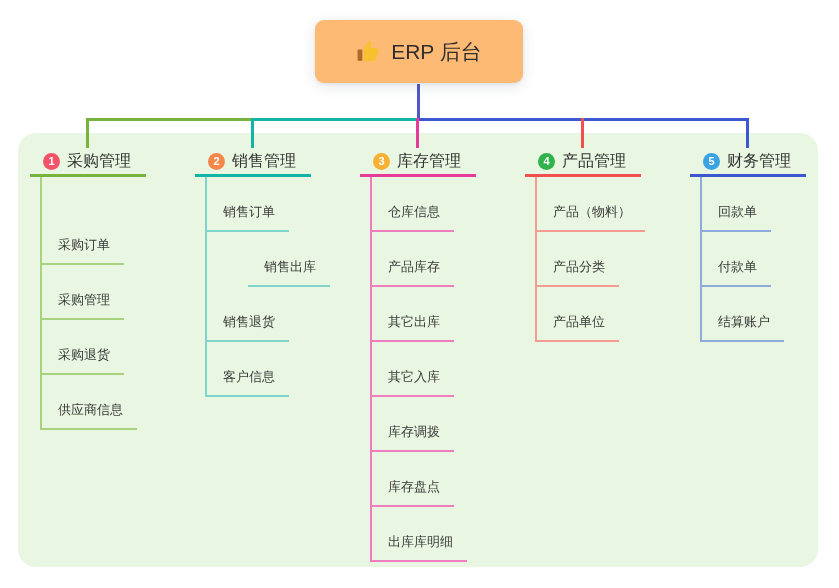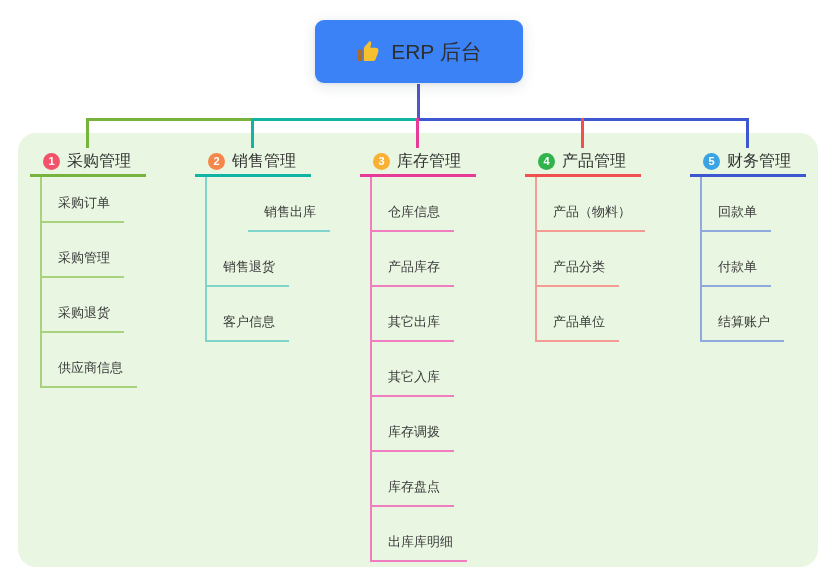--- a/index.html
+++ b/index.html
@@ -8,21 +8,21 @@
     font-family:"Liberation Sans","DejaVu Sans",sans-serif;
     position:relative;overflow:hidden;
   }
   #canvas{position:absolute;inset:0;}
   .panel{
     position:absolute;left:18px;top:133px;width:800px;height:434px;
     border-radius:18px;
   }
   .root-node{
     position:absolute;left:315px;top:20px;width:208px;height:63px;
-    background:#3b82f6;border-radius:9px;
+    background:#fdba74;border-radius:9px;
     box-shadow:0 3px 14px rgba(60,70,90,.14),0 1px 3px rgba(60,70,90,.08);
     display:flex;align-items:center;justify-content:center;gap:10px;
     font-size:21px;color:#2e2e2e;z-index:3;
   }
   .thumb-icon{display:flex;align-items:center;}
   .hline,.vline{position:absolute;z-index:1;}
   .branch-header{
     position:absolute;height:29px;box-sizing:border-box;
     display:flex;align-items:center;gap:7px;padding-left:13px;
     font-size:16px;color:#333;white-space:nowrap;z-index:2;
@@ -65,38 +65,41 @@
       <div class="vline" style="left: 416px; top: 118px; width: 3px; height: 30px; background: rgb(232, 58, 152);"></div>
       <div class="vline" style="left: 581px; top: 118px; width: 3px; height: 30px; background: rgb(240, 80, 78);"></div>
       <div class="vline" style="left: 746px; top: 118px; width: 3px; height: 30px; background: rgb(61, 87, 208);"></div>
     </div>
   <div id="branches">
       <div class="branch-header" style="left: 30px; top: 148px; width: 116px; border-bottom: 3px solid rgb(119, 180, 62);">
         <span class="badge" style="background: rgb(243, 83, 106);">1</span>
         <span>采购管理</span>
       </div>
       <div class="children" style="left: 40px; top: 177px; border-left: 2px solid rgb(169, 210, 127);">
-        <div class="child-row" style="height: 46px;">
+        <div class="child-row" style="height: 46px; margin-top: 42px;">
           <div class="child-node" style="border-bottom-color: rgb(169, 210, 127);">采购订单</div>
         </div>
         <div class="child-row" style="height: 55px;">
           <div class="child-node" style="border-bottom-color: rgb(169, 210, 127);">采购管理</div>
         </div>
         <div class="child-row" style="height: 55px;">
           <div class="child-node" style="border-bottom-color: rgb(169, 210, 127);">采购退货</div>
         </div>
         <div class="child-row" style="height: 55px;">
           <div class="child-node" style="border-bottom-color: rgb(169, 210, 127);">供应商信息</div>
         </div>
       </div>
       <div class="branch-header" style="left: 195px; top: 148px; width: 116px; border-bottom: 3px solid rgb(18, 180, 166);">
         <span class="badge" style="background: rgb(246, 135, 75);">2</span>
         <span>销售管理</span>
       </div>
       <div class="children" style="left: 205px; top: 177px; border-left: 2px solid rgb(127, 213, 203);">
+        <div class="child-row" style="height: 55px;">
+          <div class="child-node" style="border-bottom-color: rgb(127, 213, 203);">销售订单</div>
+        </div>
         <div class="child-row" style="height: 55px; padding-left: 41px;">
           <div class="child-node" style="border-bottom-color: rgb(127, 213, 203);">销售出库</div>
         </div>
         <div class="child-row" style="height: 55px;">
           <div class="child-node" style="border-bottom-color: rgb(127, 213, 203);">销售退货</div>
         </div>
         <div class="child-row" style="height: 55px;">
           <div class="child-node" style="border-bottom-color: rgb(127, 213, 203);">客户信息</div>
         </div>
       </div>

